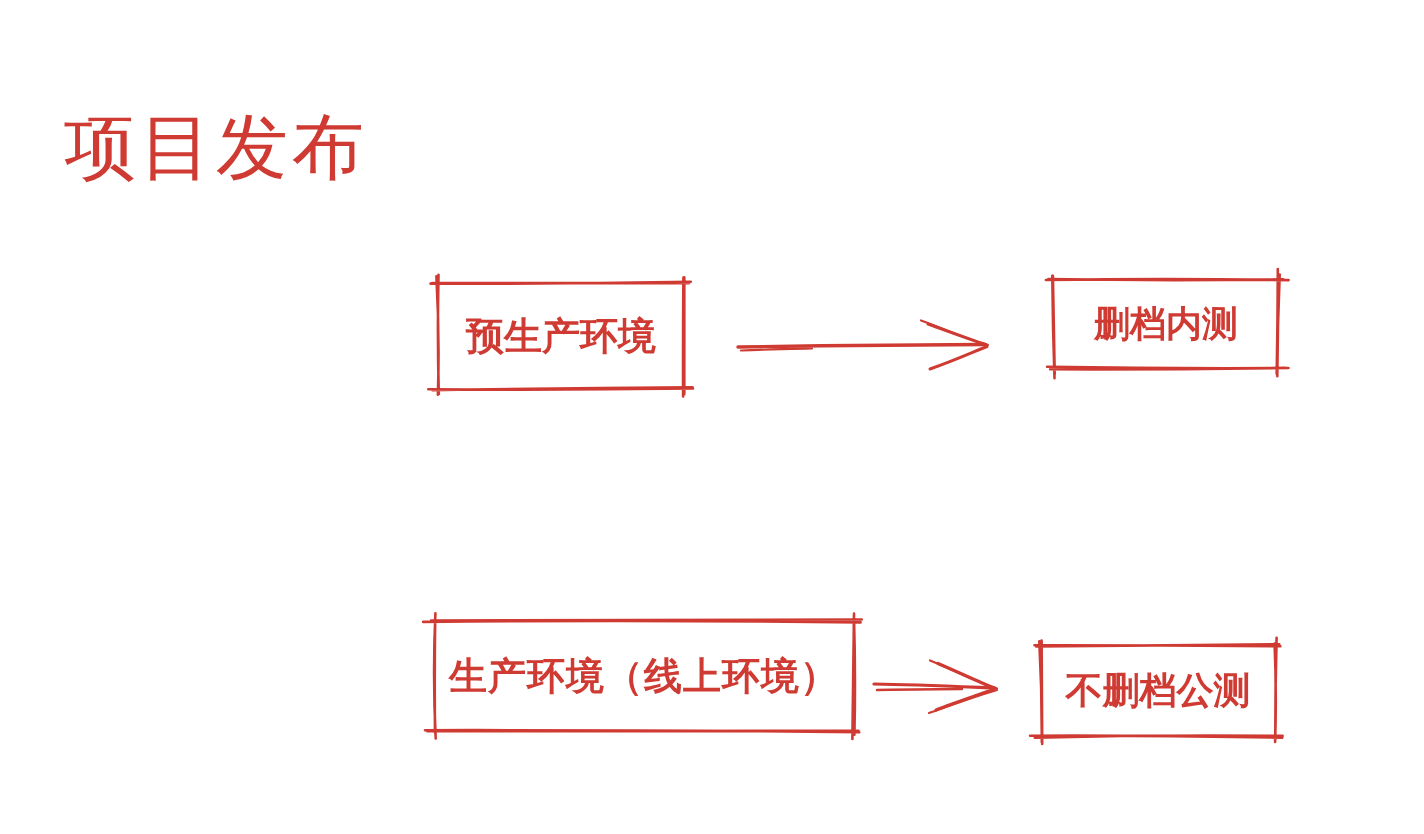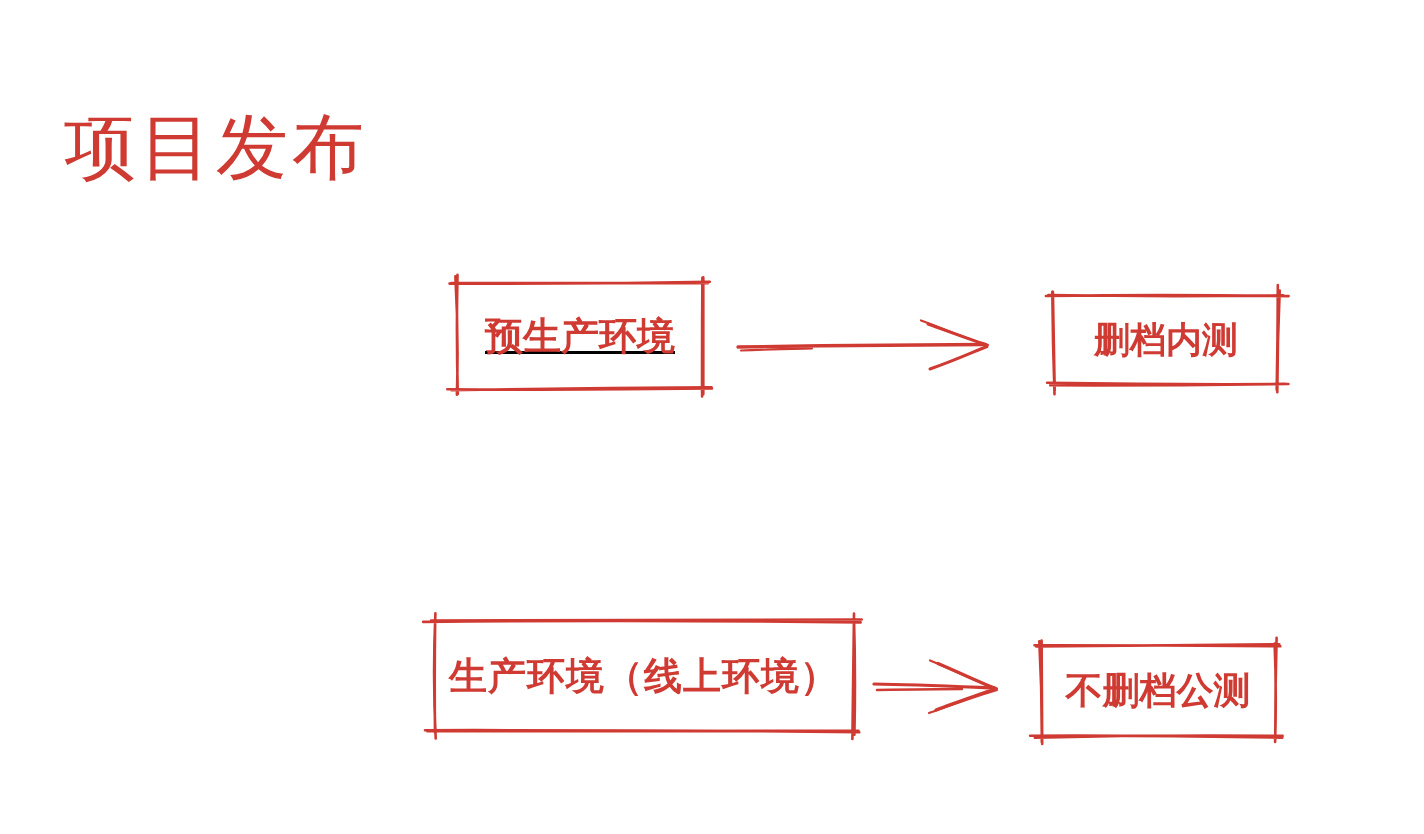--- a/index.html
+++ b/index.html
@@ -31,23 +31,23 @@
     left:0;top:0;width:100%;height:100%;
     overflow:visible;
   }
   .node .node-label{
     position:relative;
     color:var(--accent,#cf3a32);
     font-weight:700;
     white-space:nowrap;
     z-index:2;
   }
-  .box-a{left:449px;top:275px;width:262px;height:122px;text-decoration:underline;}
+  .box-a{left:430px;top:275px;width:262px;height:122px;}
   .box-a .node-label{font-size:38px;}
-  .box-b{left:1046px;top:288px;width:240px;height:104px;}
+  .box-b{left:1046px;top:272px;width:240px;height:104px;}
   .box-b .node-label{font-size:36px;}
   .box-c{left:426px;top:613px;width:436px;height:126px;}
   .box-c .node-label{font-size:38px;letter-spacing:1px;}
   .box-d{left:1033px;top:638px;width:250px;height:106px;}
   .box-d .node-label{font-size:37px;}
   .arrows{
     position:absolute;left:0;top:0;width:1424px;height:834px;
     pointer-events:none;
   }
 </style>

